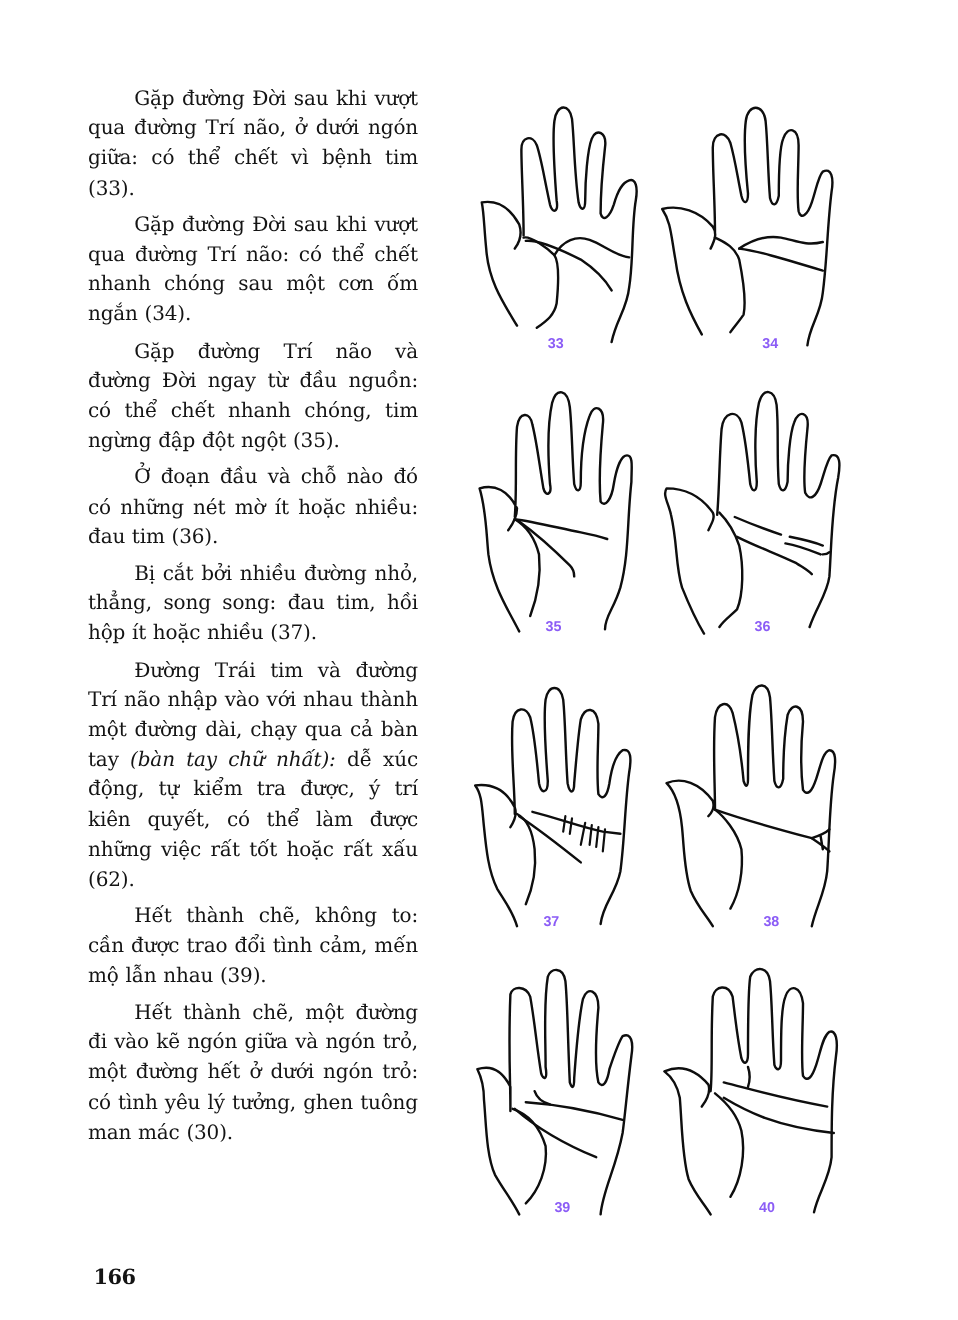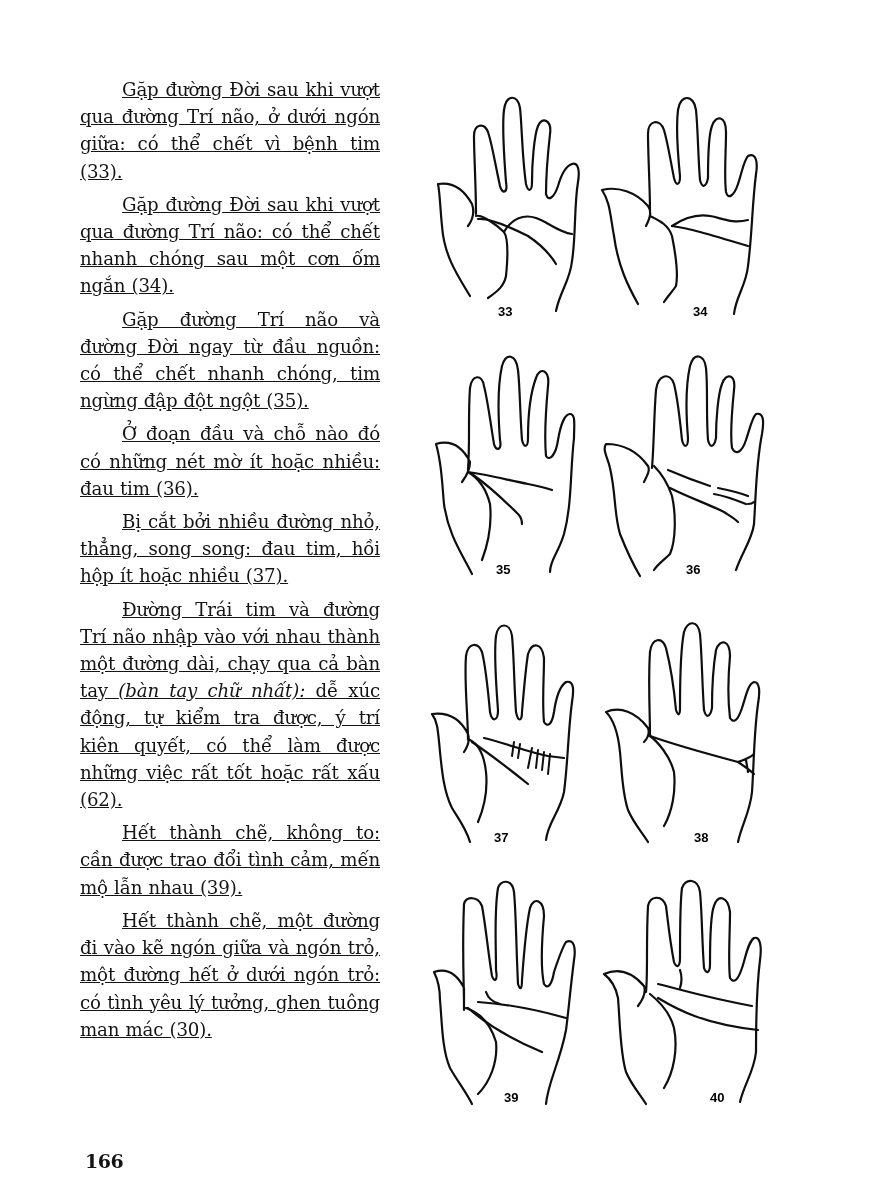--- a/index.html
+++ b/index.html
@@ -13,21 +13,20 @@
       position: relative;
       overflow: hidden;
       color: #141414;
       font-family: "DejaVu Serif", "Liberation Serif", serif;
     }
     .text-column {
       position: absolute;
       left: 80px;
       top: 76px;
       width: 300px;
-      text-decoration: underline;
     }
     .para {
       margin: 0 0 6px 0;
       font-size: 18.2px;
       line-height: 27.2px;
       text-align: justify;
       text-indent: 42px;
       letter-spacing: -0.15px;
       word-spacing: 0.5px;
     }
@@ -49,21 +48,21 @@
       width: 180px;
       height: 250px;
       display: block;
     }
     .fig-label {
       position: absolute;
       top: 218px;
       font-family: "Liberation Sans", "DejaVu Sans", sans-serif;
       font-weight: bold;
       font-size: 13px;
-      color: #000000;
+      color: #8b5cf6;
     }
     .page-number {
       position: absolute;
       left: 85px;
       top: 1150px;
       font-size: 19px;
       font-weight: bold;
       font-family: "DejaVu Serif", "Liberation Serif", serif;
       letter-spacing: -0.5px;
     }
@@ -198,18 +197,18 @@
       <path class="hand-outline" d="M48,232 C42,222 34,214 28,200 C22,180 22,150 20,126 C18,116 14,108 6,102 C20,96 34,100 46,114 C48,120 46,126 40,134
         M48,120 C50,100 48,70 50,34 C52,24 64,22 68,34 C70,50 72,70 76,90 C78,96 82,96 82,86
         C82,60 82,30 84,16 C88,6 100,6 102,20 C104,40 104,70 106,96 C108,102 112,102 112,92
         C112,70 112,44 116,34 C120,22 130,24 132,40 C132,60 130,90 132,106 C136,112 140,108 144,96
         C148,84 150,70 156,66 C162,64 164,74 162,88 C158,120 158,150 158,180 C156,200 146,212 142,230"></path>
       <path class="hand-line" d="M52,122 C62,130 72,140 76,156 C80,176 76,200 66,216"></path>
       <path class="hand-line" d="M60,126 C80,138 106,152 160,158"></path>
       <path class="hand-line" d="M60,112 C84,118 110,126 154,134"></path>
       <path class="hand-line" d="M82,116 C84,110 84,104 82,98"></path>
     </svg>
-    <span class="fig-label" style="left:112px;">40</span>
+    <span class="fig-label" style="left:92px;">40</span>
   </div>
 
 </div>
 
 <div class="page-number">166</div>
 
 </body></html>

